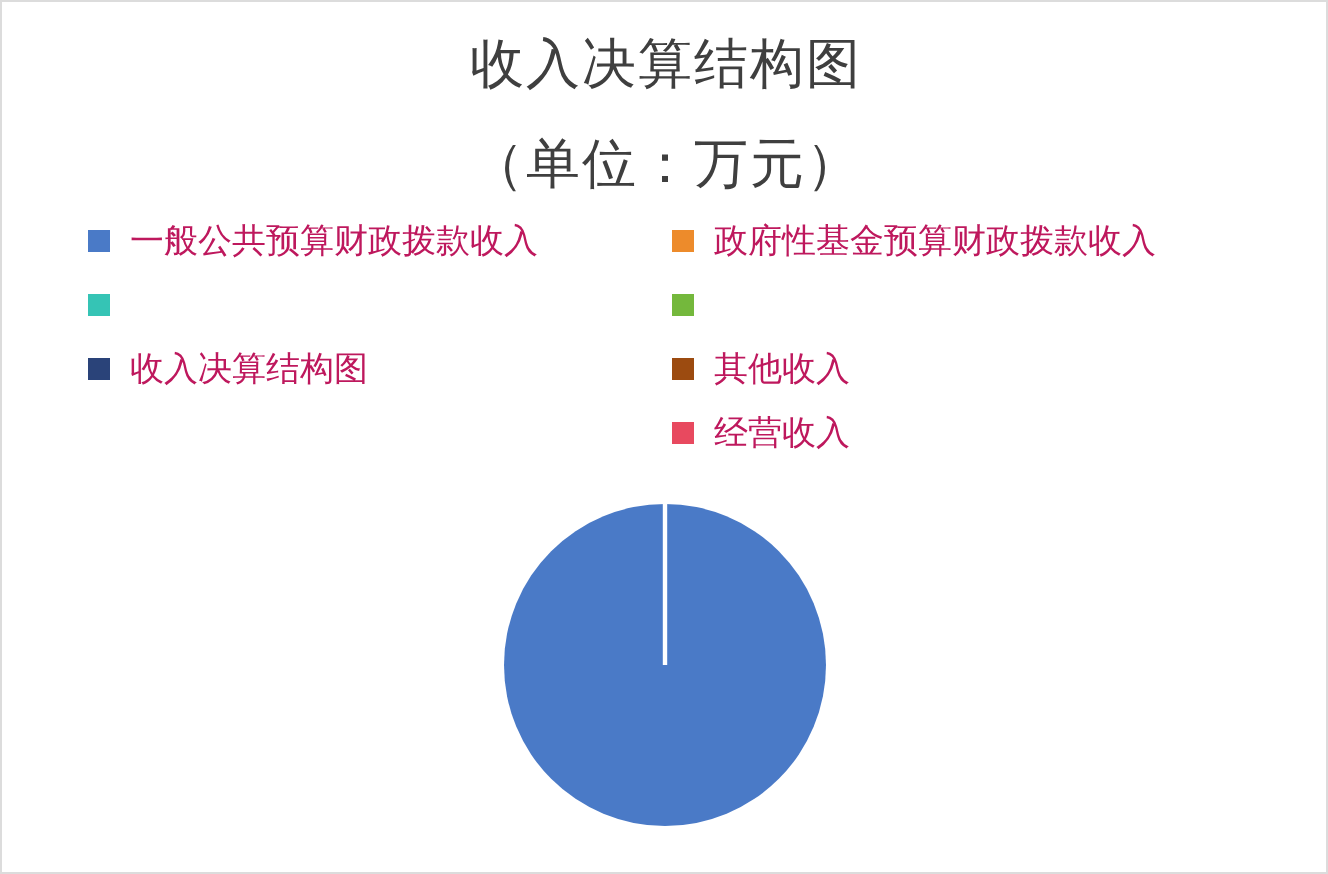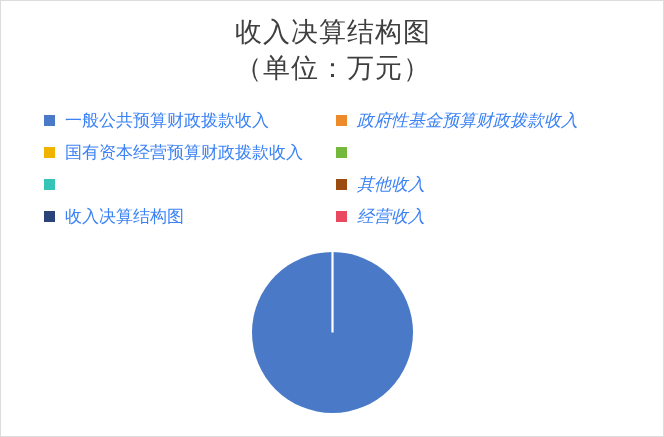--- a/index.html
+++ b/index.html
@@ -30,50 +30,50 @@
   .chart-title,
   .chart-subtitle {
     font-family: "Liberation Serif", "DejaVu Serif", serif;
     font-size: 27px;
     line-height: 34px;
     color: #3f3f3f;
     letter-spacing: 1px;
     white-space: nowrap;
   }
   .chart-subtitle {
-    margin-top: 2px;
+    margin-top: 16px;
   }
   .legend {
     position: absolute;
     left: 43px;
     top: 103px;
     width: 580px;
   }
   .legend-col {
     position: absolute;
     top: 0;
   }
   .legend-col.left  { left: 0px; }
-  .legend-col.right { left: 292px; font-style: italic; }
+  .legend-col.right { left: 292px; }
   .legend-item {
     display: flex;
     align-items: center;
     height: 32px;
   }
   .legend-swatch {
     width: 11px;
     height: 11px;
     flex: 0 0 11px;
     margin-right: 10px;
   }
   .legend-label {
     font-family: "Liberation Serif", "DejaVu Serif", serif;
     font-size: 17px;
     line-height: 19px;
-    color: #3b82f6;
+    color: #be185d;
     white-space: nowrap;
   }
   .pie-wrap {
     position: absolute;
     left: 251px;
     top: 251px;
     width: 161px;
     height: 161px;
   }
   .pie-svg {
@@ -88,24 +88,20 @@
   <div class="title-block">
     <div class="chart-title">收入决算结构图</div>
     <div class="chart-subtitle">（单位：万元）</div>
   </div>
 
   <div class="legend">
     <div class="legend-col left">
       <div class="legend-item">
         <span class="legend-swatch" style="background:#4a7ac7"></span>
         <span class="legend-label">一般公共预算财政拨款收入</span>
-      </div>
-      <div class="legend-item">
-        <span class="legend-swatch" style="background:#f0b400"></span>
-        <span class="legend-label">国有资本经营预算财政拨款收入</span>
       </div>
       <div class="legend-item">
         <span class="legend-swatch" style="background:#35c4b5"></span>
       </div>
       <div class="legend-item">
         <span class="legend-swatch" style="background:#2a4379"></span>
         <span class="legend-label">收入决算结构图</span>
       </div>
     </div>
 

